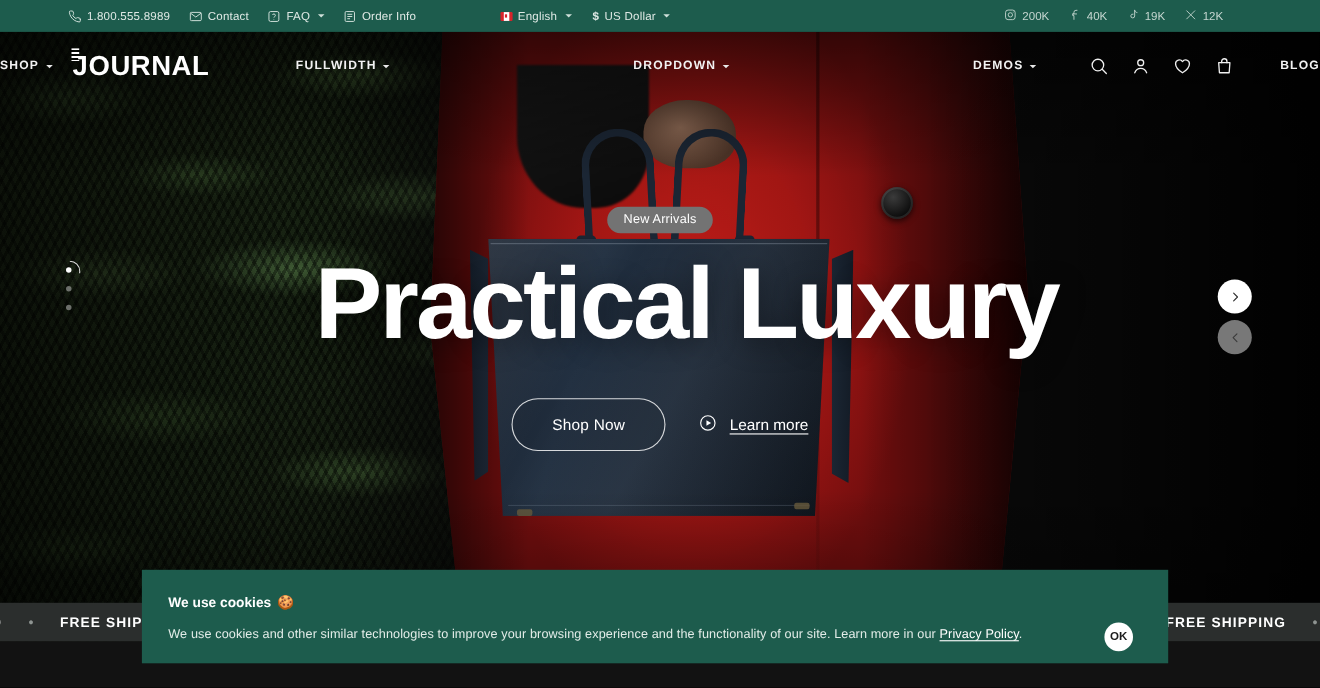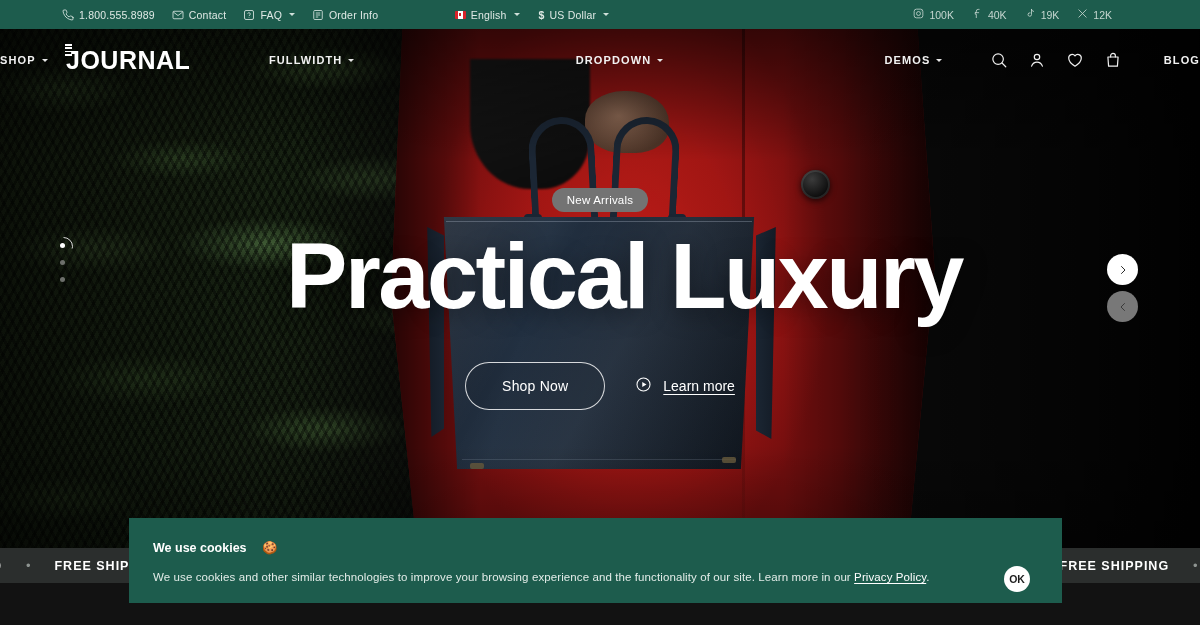--- a/index.html
+++ b/index.html
@@ -183,21 +183,21 @@
   .tk-soft { color:#a9aeac; font-size:12.5px; letter-spacing:.3px; }
   .tk-dot { color:#8e9491; font-size:13px; }
 
   .footstrip { position:absolute; bottom:0; left:0; width:1200px; height:42px;
     background:#121212; z-index:10; }
 
   
   .cookie { position:absolute; left:129px; top:518px; width:933px; height:85px;
     background:#1d5c4d; z-index:60; padding:22px 28px 0 24px; }
   .ck-title { color:#fff; font-size:12.5px; font-weight:700; display:flex;
-    align-items:center; gap:16px; }
+    align-items:center; gap:6px; }
   .ck-body { color:#e2ece8; font-size:11.5px; margin-top:16px; letter-spacing:.1px; }
   .ck-body a { color:#fff; text-decoration:underline; text-underline-offset:2px; }
   .ck-ok { position:absolute; right:32px; top:48px; width:26px;height:26px; border-radius:50%;
     background:#fff; color:#1b1b1b; font-size:10.5px; font-weight:600;
     display:flex; align-items:center; justify-content:center; cursor:pointer; }
 </style>
 </head>
 <body>
 
 <div id="root">
@@ -285,21 +285,21 @@
 
     <div class="tb-right">
       <div class="tb-stat">
         <span>
           <svg width="11" height="11" viewBox="0 0 24 24" fill="none" stroke="#c5d6d0" stroke-width="1.8">
               <rect x="2.5" y="2.5" width="19" height="19" rx="5"></rect>
               <circle cx="12" cy="12" r="4.3"></circle>
               <circle cx="17.6" cy="6.4" r="1" fill="#c5d6d0" stroke="none"></circle>
             </svg>
         </span>
-        <span>100K</span>
+        <span>200K</span>
       </div>
       <div class="tb-stat">
         <span>
           <svg width="11" height="11" viewBox="0 0 24 24" fill="none" stroke="#c5d6d0" stroke-width="1.8" stroke-linecap="round">
               <path d="M15.5 3h-2.1a4 4 0 0 0-4 4v3H7v3.5h2.4V21"></path>
               <path d="M7.4 10.2h7.2"></path>
             </svg>
         </span>
         <span>40K</span>
       </div>

